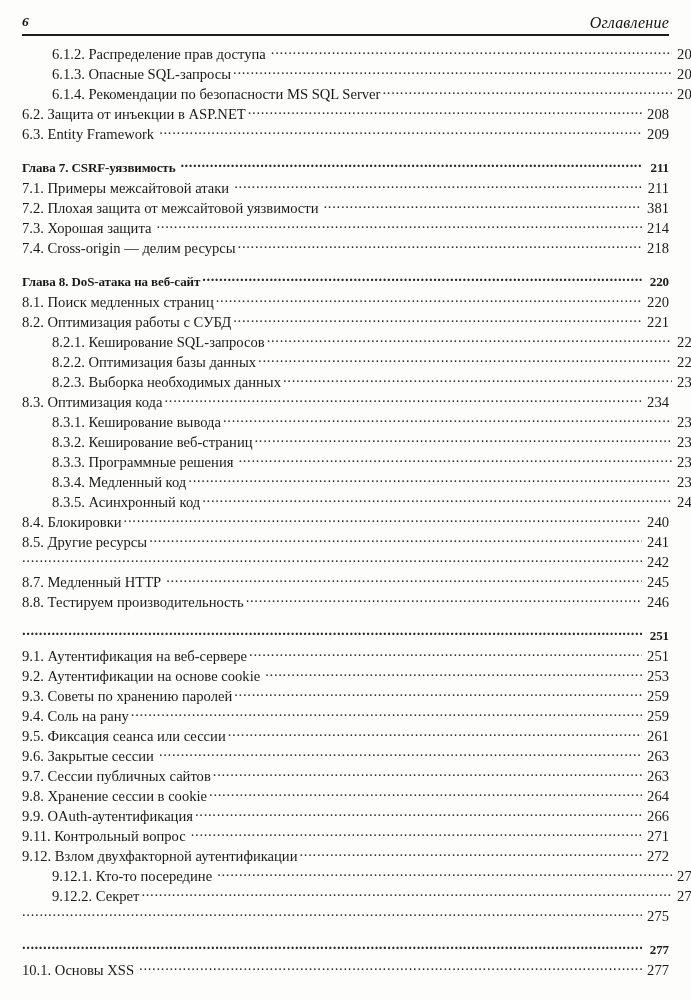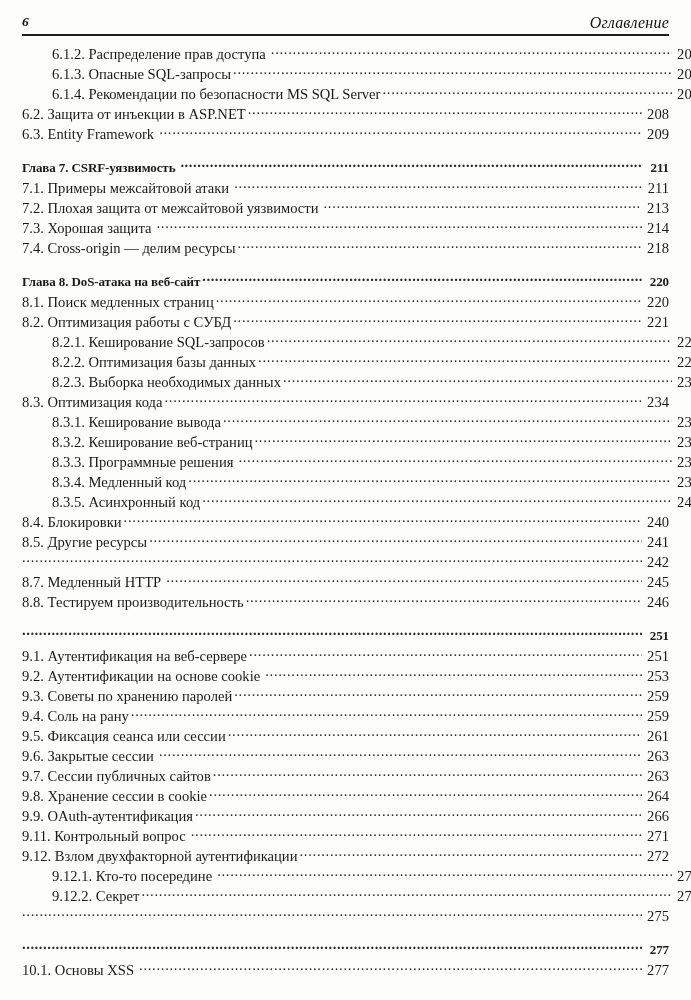--- a/index.html
+++ b/index.html
@@ -171,21 +171,21 @@
         <span class="page-num">211</span>
       </div>
       <div class="toc-row lvl-1 space-before-leader">
         <span class="label">7.1. Примеры межсайтовой атаки</span>
         <span class="leader"></span>
         <span class="page-num">211</span>
       </div>
       <div class="toc-row lvl-1 space-before-leader">
         <span class="label">7.2. Плохая защита от межсайтовой уязвимости</span>
         <span class="leader"></span>
-        <span class="page-num">213</span>
+        <span class="page-num">381</span>
       </div>
       <div class="toc-row lvl-1 space-before-leader">
         <span class="label">7.3. Хорошая защита</span>
         <span class="leader"></span>
         <span class="page-num">214</span>
       </div>
       <div class="toc-row lvl-1">
         <span class="label">7.4. Cross-origin — делим ресурсы</span>
         <span class="leader"></span>
         <span class="page-num">218</span>

